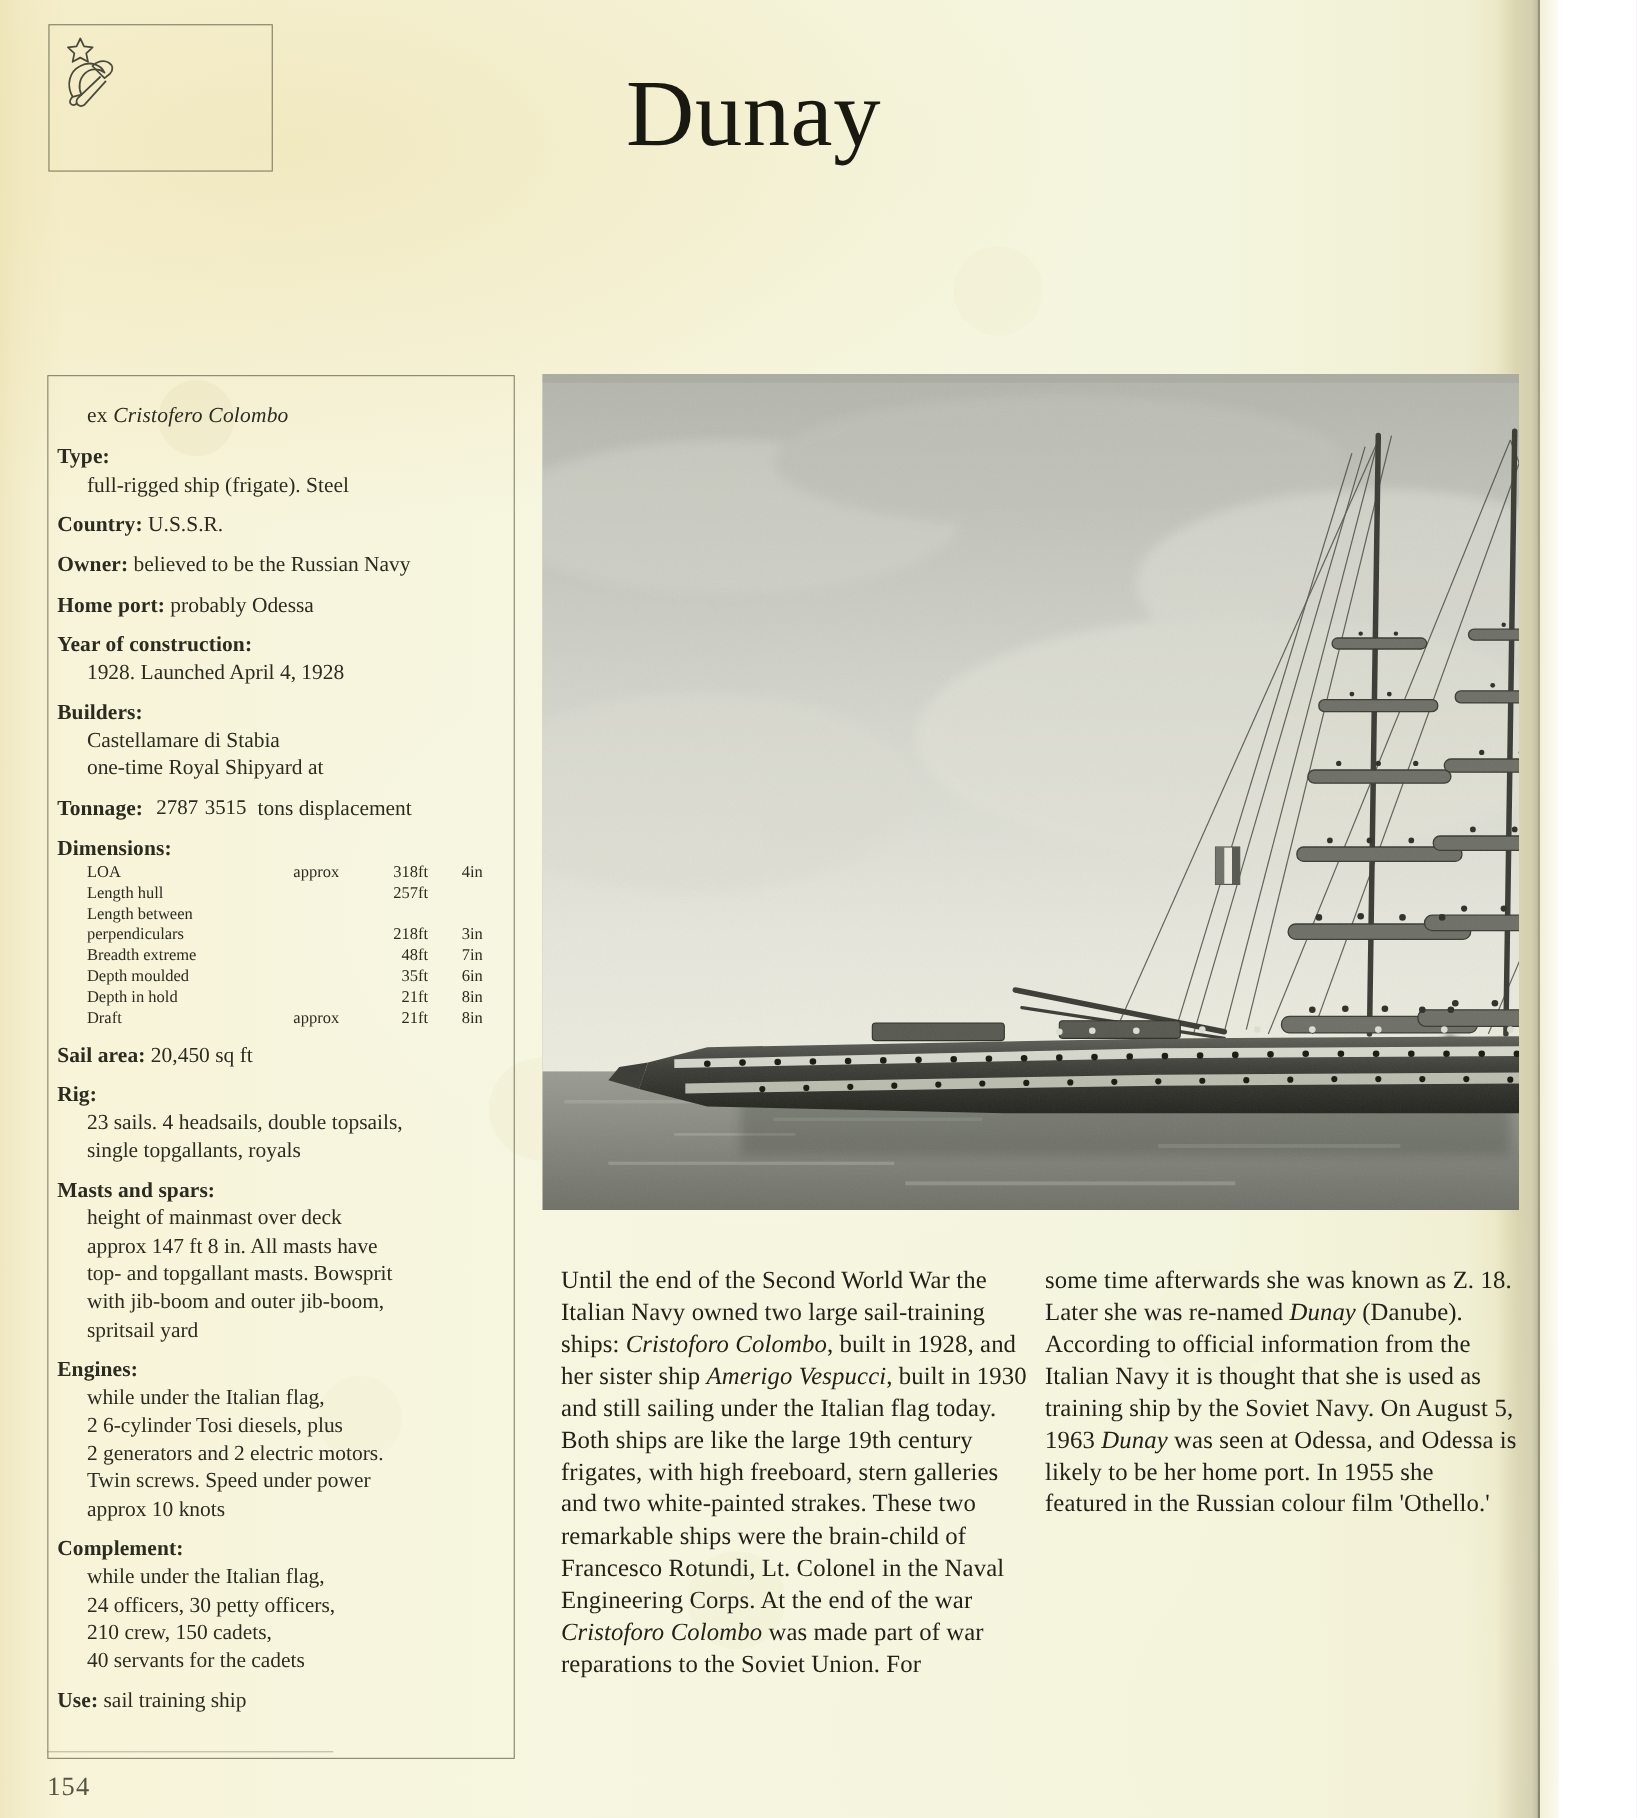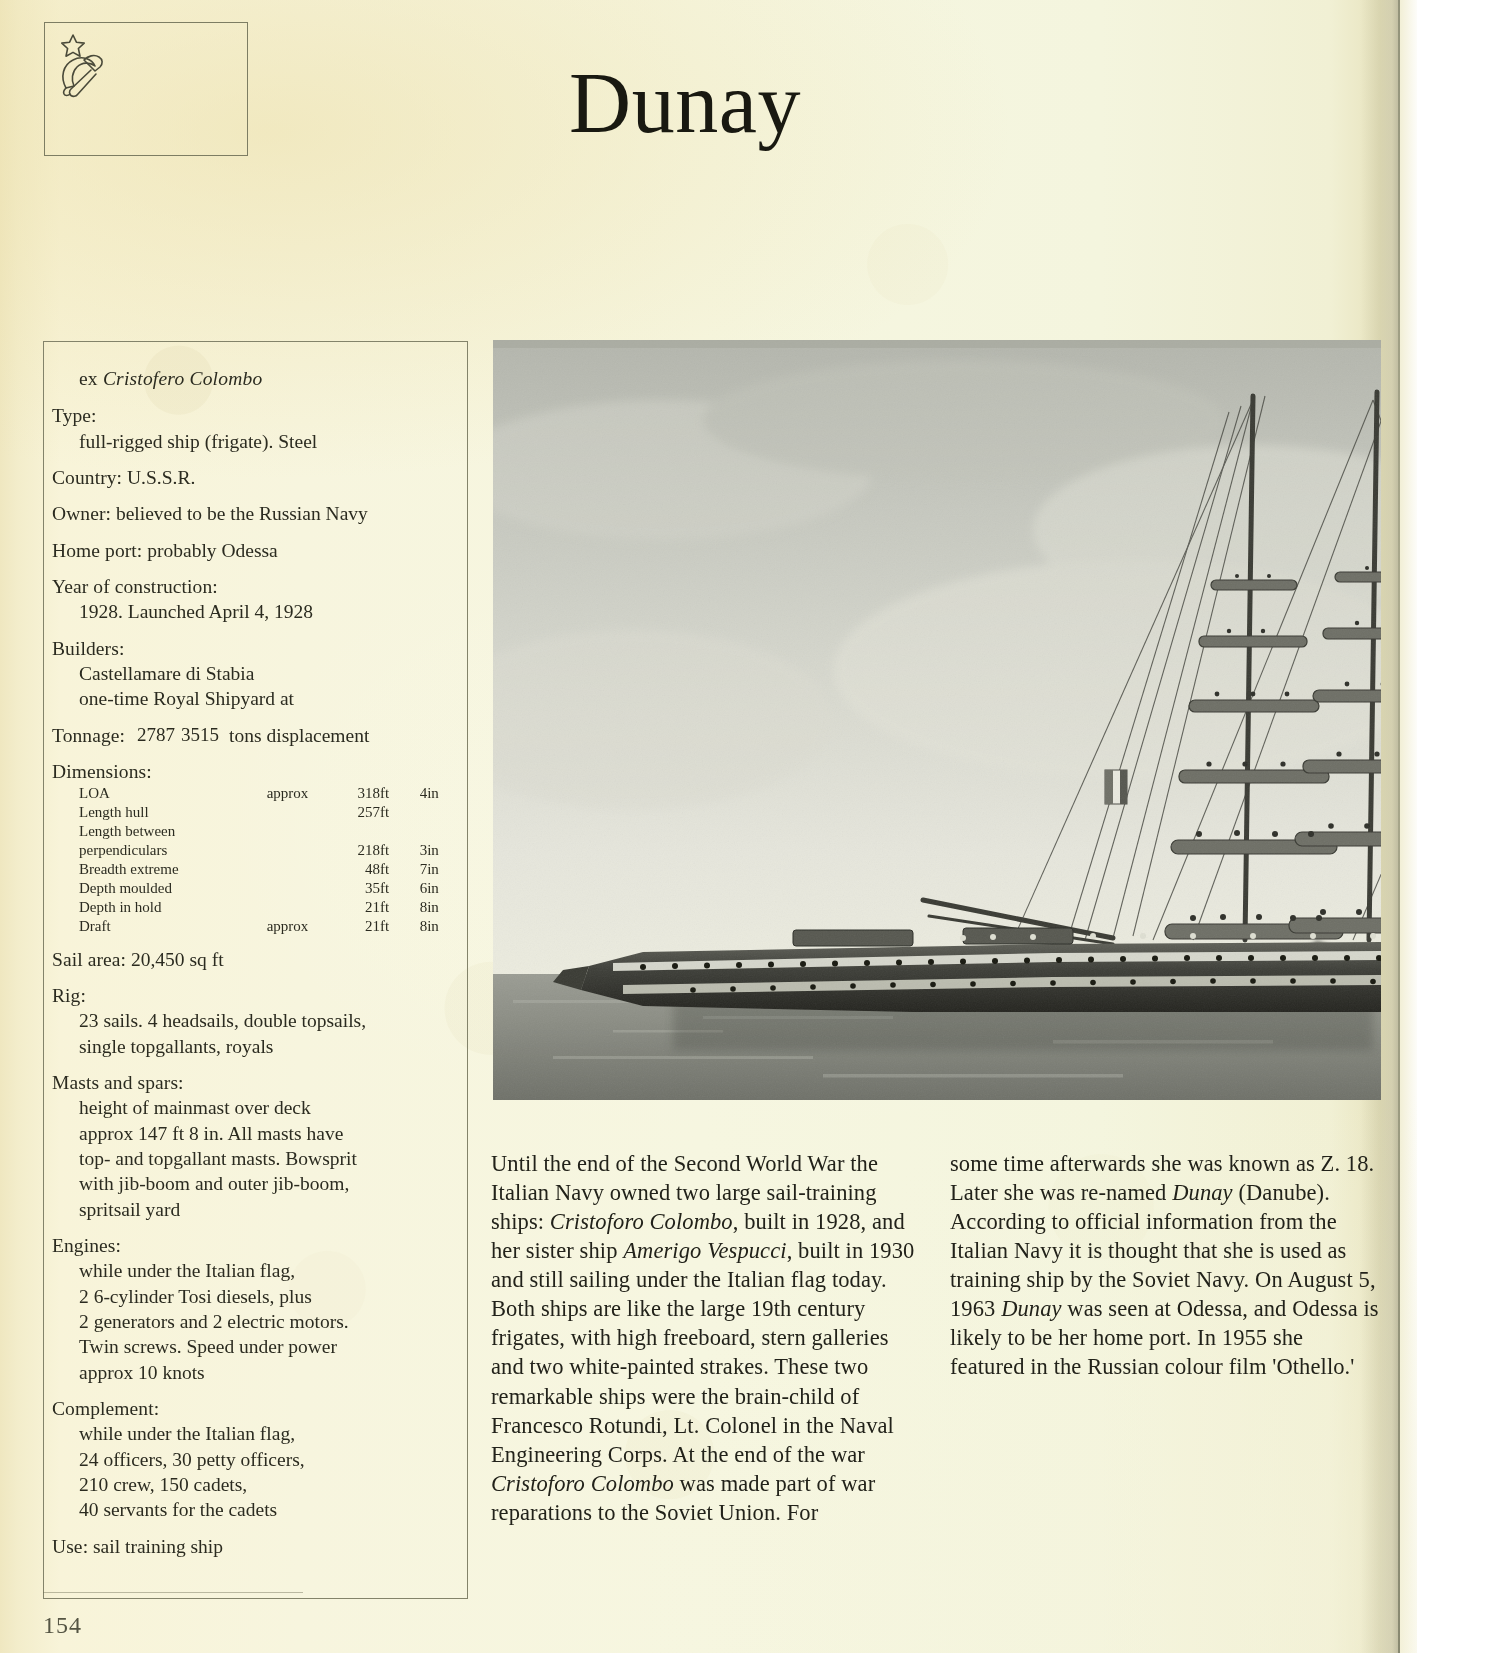--- a/index.html
+++ b/index.html
@@ -117,21 +117,21 @@
     line-height: 1.30;
     color: #2b2b20;
   }
   .spec-exname {
     padding-left: 27px;
     margin-bottom: 12px;
     letter-spacing: .2px;
   }
   .spec-exname i { font-style: italic; }
   .block { margin-bottom: 11px; }
-  .lbl { font-weight: 400; letter-spacing: .1px; }
+  .lbl { font-weight: 700; letter-spacing: .1px; }
   .inline-val { font-weight: 400; text-align: center; }
   .indent { padding-left: 27px; }
 
   
   .tonnage-row {
     display: flex;
     align-items: center;
     margin-bottom: 11px;
   }
   .frac {
@@ -180,21 +180,21 @@
 
   
   .body-col {
     position: absolute;
     font-size: 22.5px;
     line-height: 1.295;
     color: #22221a;
     letter-spacing: .1px;
   }
   .body-col i { font-style: italic; }
-  .col-left  { left: 491px;  top: 1126px; width: 424px; }
+  .col-left  { left: 510px;  top: 1126px; width: 424px; }
   .col-right { left: 950px;  top: 1126px; width: 432px; }
 
   
   .page-num {
     position: absolute;
     left: 43px; top: 1612px;
     font-size: 24px;
     color: #555544;
     letter-spacing: 1px;
   }

